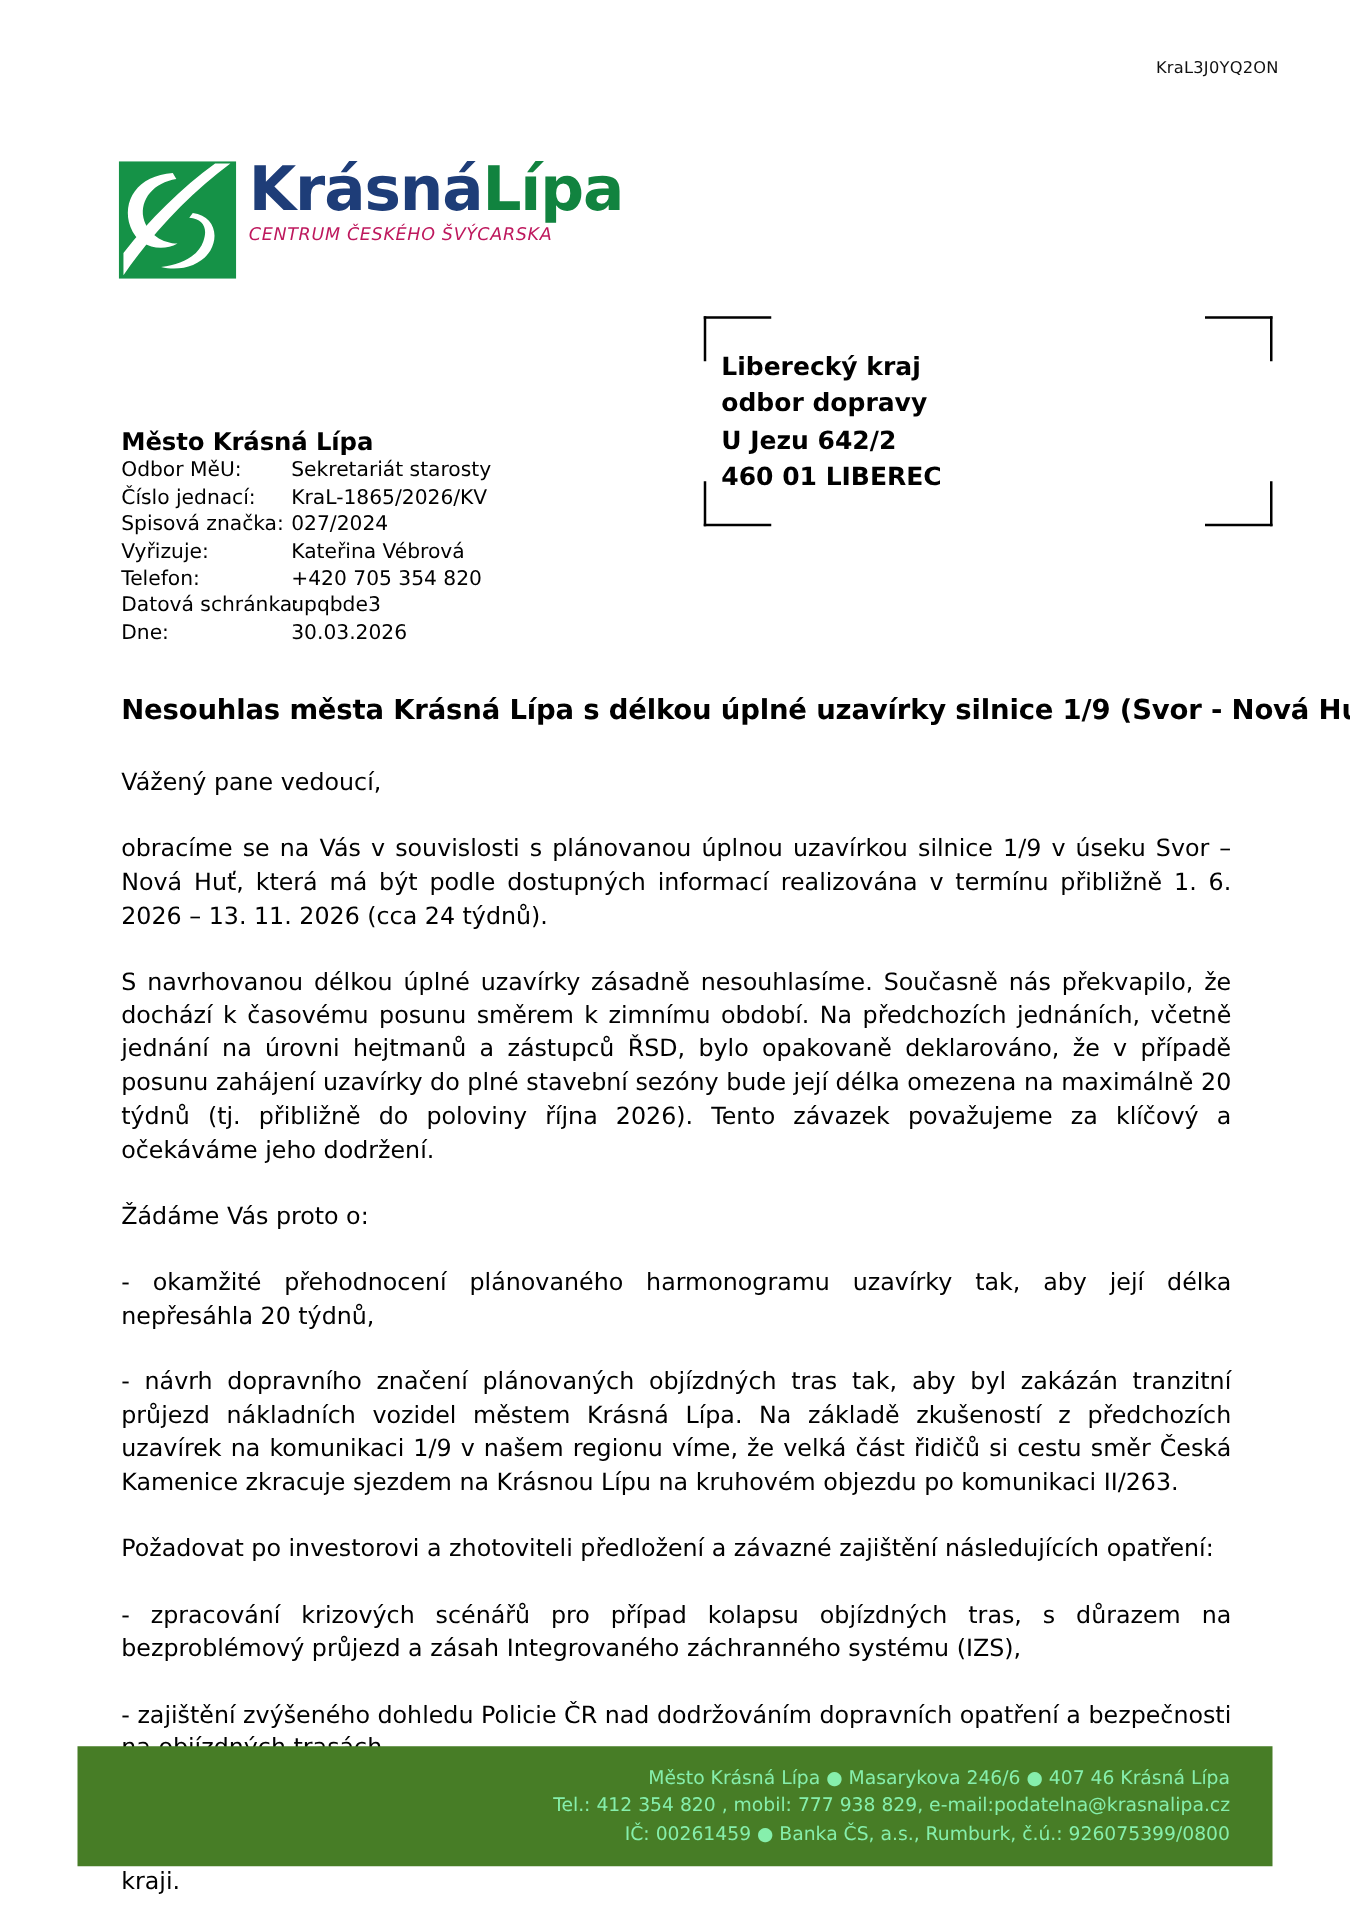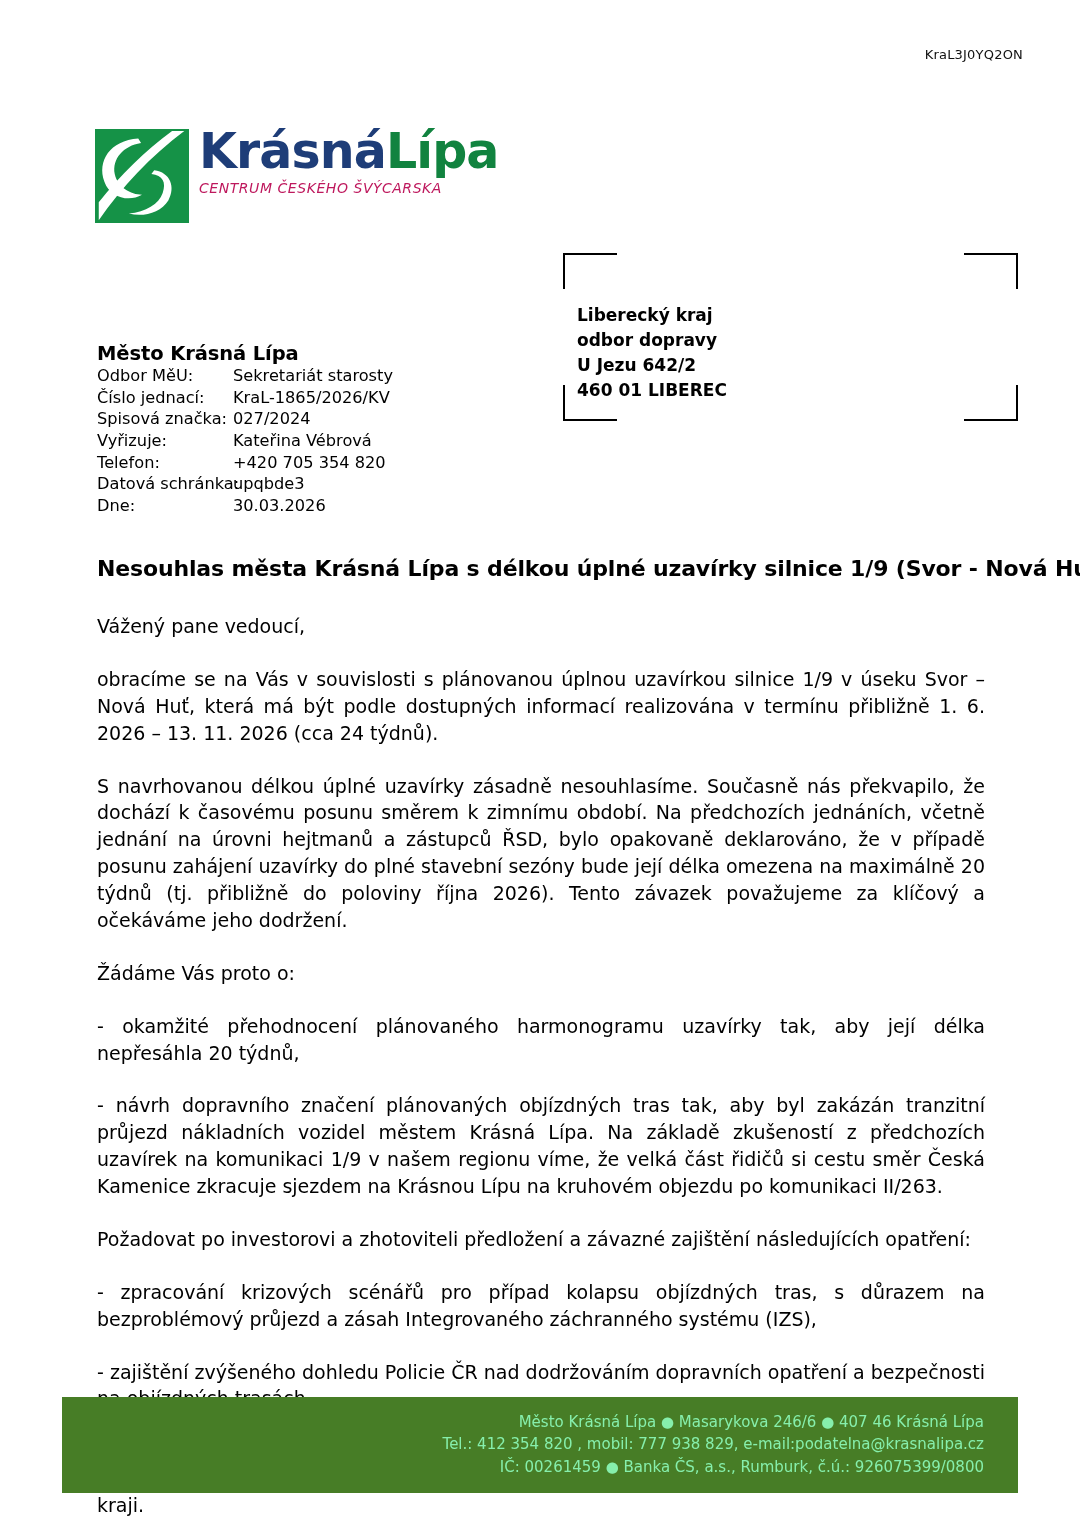--- a/index.html
+++ b/index.html
@@ -80,25 +80,24 @@
     height: 36px;
   }
   .crop.tl { left: 0; top: 0; border-left: 2px solid #000; border-top: 2px solid #000; }
   .crop.tr { right: 0; top: 0; border-right: 2px solid #000; border-top: 2px solid #000; }
   .crop.bl { left: 0; bottom: 0; border-left: 2px solid #000; border-bottom: 2px solid #000; }
   .crop.br { right: 0; bottom: 0; border-right: 2px solid #000; border-bottom: 2px solid #000; }
   .addr-lines {
     position: absolute;
     left: 14px;
     top: 26px;
-    font-size: 17px;
+    font-size: 20px;
     font-weight: 700;
     line-height: 1.465;
     white-space: nowrap;
-    margin-top: 24px;
   }
 
   
   .sender {
     position: absolute;
     left: 97px;
     top: 342px;
     width: 420px;
   }
   .sender-title {

